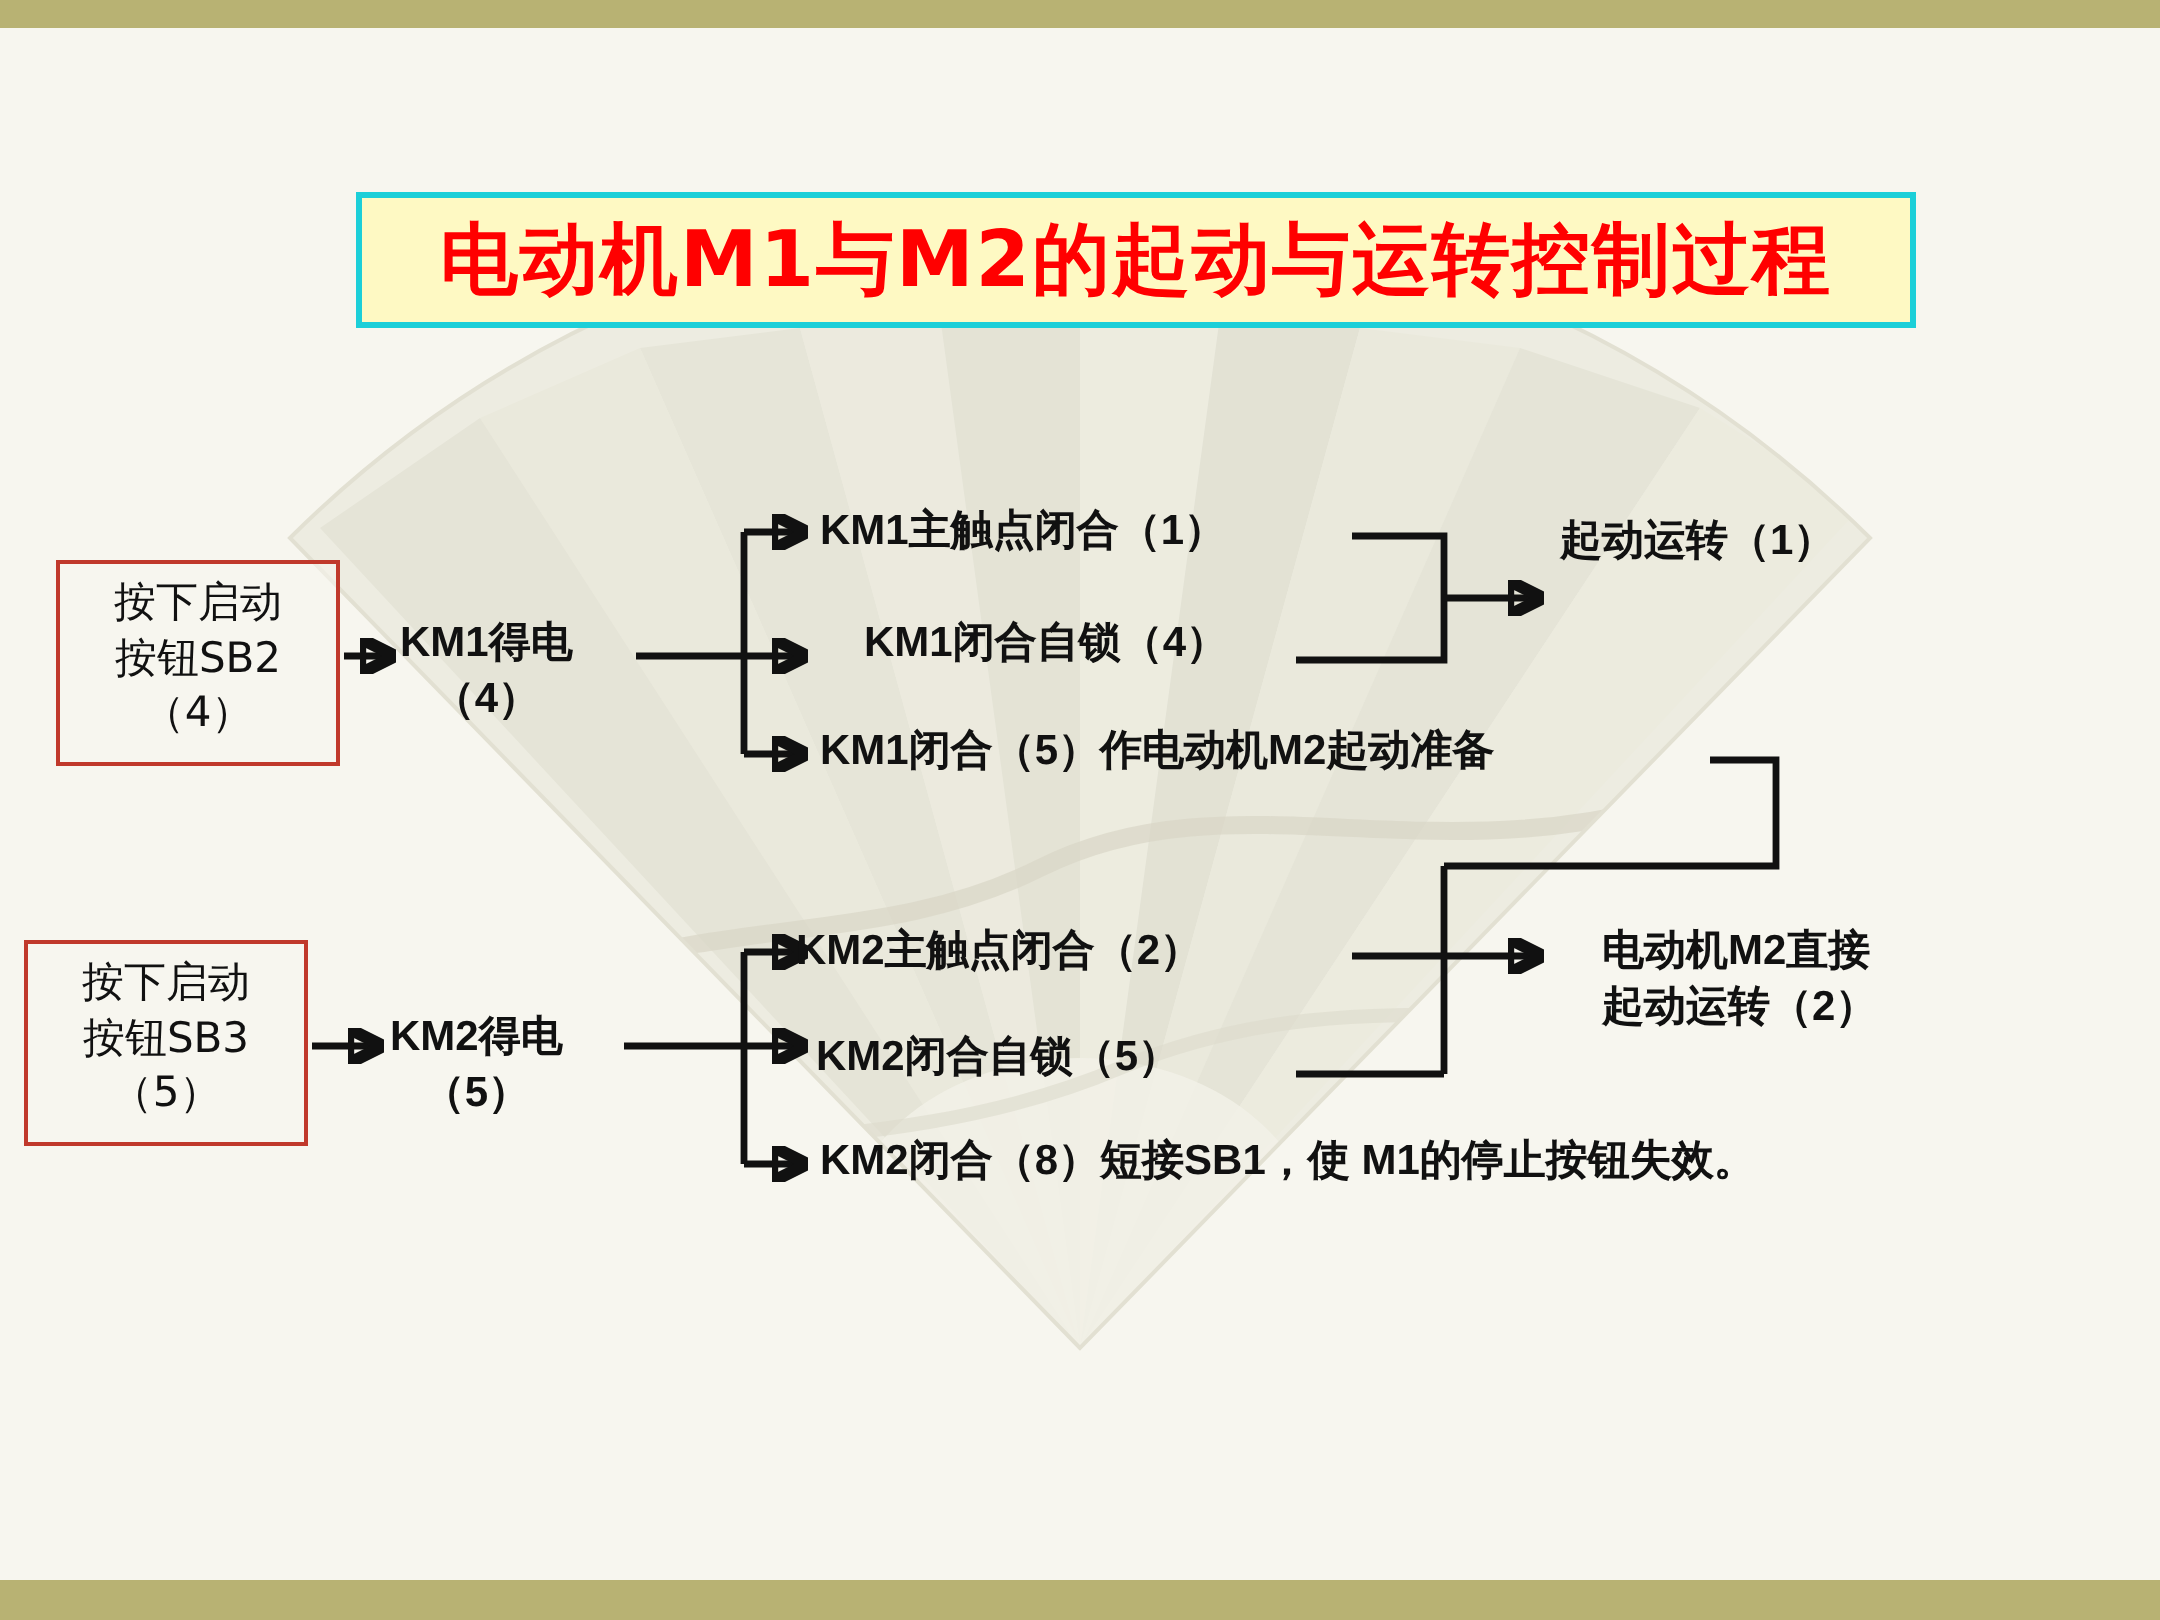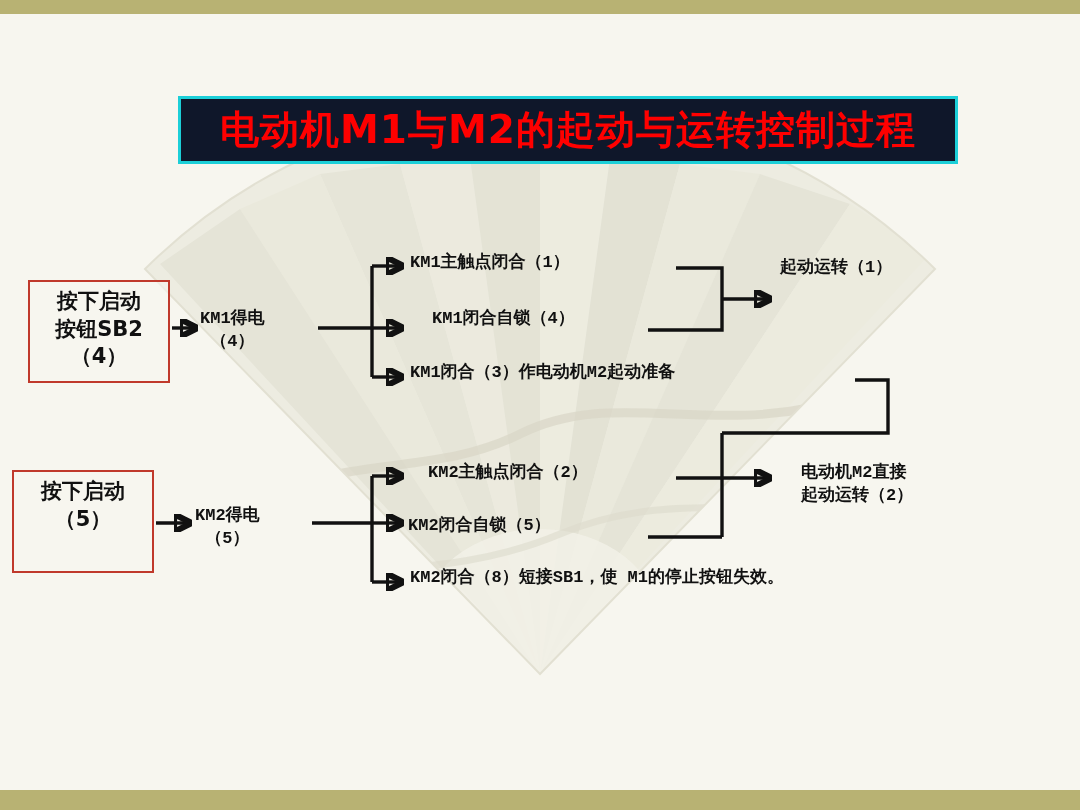--- a/index.html
+++ b/index.html
@@ -46,21 +46,21 @@
 
   
   .title-box {
     position: absolute;
     left: 178px;
     top: 96px;
     width: 780px;
     height: 68px;
     box-sizing: border-box;
     border: 3px solid #1ccfd8;
-    background: #0f172a;
+    background: #fef9c3;
     display: flex;
     align-items: center;
     justify-content: center;
   }
   .title-text {
     color: #ff0000;
     font-size: 39px;
     font-weight: bold;
     letter-spacing: 1px;
     white-space: nowrap;
@@ -68,50 +68,50 @@
   }
 
   
   .src-box {
     position: absolute;
     box-sizing: border-box;
     border: 2px solid #c0392b;
     background: rgba(247,246,239,0.55);
     text-align: center;
     color: #111;
-    font-weight: bold;
+    font-weight: normal;
     font-size: 21px;
     line-height: 1.32;
     padding-top: 6px;
     font-family: "DejaVu Sans", "Liberation Sans", sans-serif;
   }
   .src-box div { white-space: nowrap; }
   #src-box-1 { left: 28px; top: 280px; width: 142px; height: 103px; }
   #src-box-2 { left: 12px; top: 470px; width: 142px; height: 103px; }
 
   
   .node {
     position: absolute;
     color: #111;
     font-weight: bold;
-    font-size: 17px;
+    font-size: 21px;
     line-height: 1.35;
     white-space: nowrap;
-    font-family: Liberation Mono, monospace;
+    font-family: Liberation Sans, sans-serif;
   }
   .node.center { text-align: center; }
 
   #node-km1 { left: 200px; top: 308px; }
   #node-km2 { left: 195px; top: 505px; text-align: center; }
 
   #branch-1-1 { left: 410px; top: 252px; }
   #branch-1-2 { left: 408px; top: 308px; margin-left: 24px; }
   #branch-1-3 { left: 410px; top: 362px; }
 
-  #branch-2-1 { left: 428px; top: 462px; }
+  #branch-2-1 { left: 398px; top: 462px; }
   #branch-2-2 { left: 408px; top: 515px; }
   #branch-2-3 { left: 410px; top: 567px; }
 
   #result-1 { left: 780px; top: 257px; }
   #result-2 { left: 801px; top: 462px; }
 
   
   #wires {
     position: absolute;
     left: 0;
@@ -209,28 +209,29 @@
     <div>（4）</div>
   </div>
 
   <div class="node center" id="node-km1">
     <div>KM1得电</div>
     <div>（4）</div>
   </div>
 
   <div class="node" id="branch-1-1">KM1主触点闭合（1）</div>
   <div class="node" id="branch-1-2">KM1闭合自锁（4）</div>
-  <div class="node" id="branch-1-3">KM1闭合（3）作电动机M2起动准备</div>
+  <div class="node" id="branch-1-3">KM1闭合（5）作电动机M2起动准备</div>
 
   <div class="node" id="result-1">
     <div>起动运转（1）</div>
   </div>
 
   <div class="src-box" id="src-box-2">
     <div>按下启动</div>
+    <div>按钮SB3</div>
     <div>（5）</div>
   </div>
 
   <div class="node center" id="node-km2">
     <div>KM2得电</div>
     <div>（5）</div>
   </div>
 
   <div class="node" id="branch-2-1">KM2主触点闭合（2）</div>
   <div class="node" id="branch-2-2">KM2闭合自锁（5）</div>

